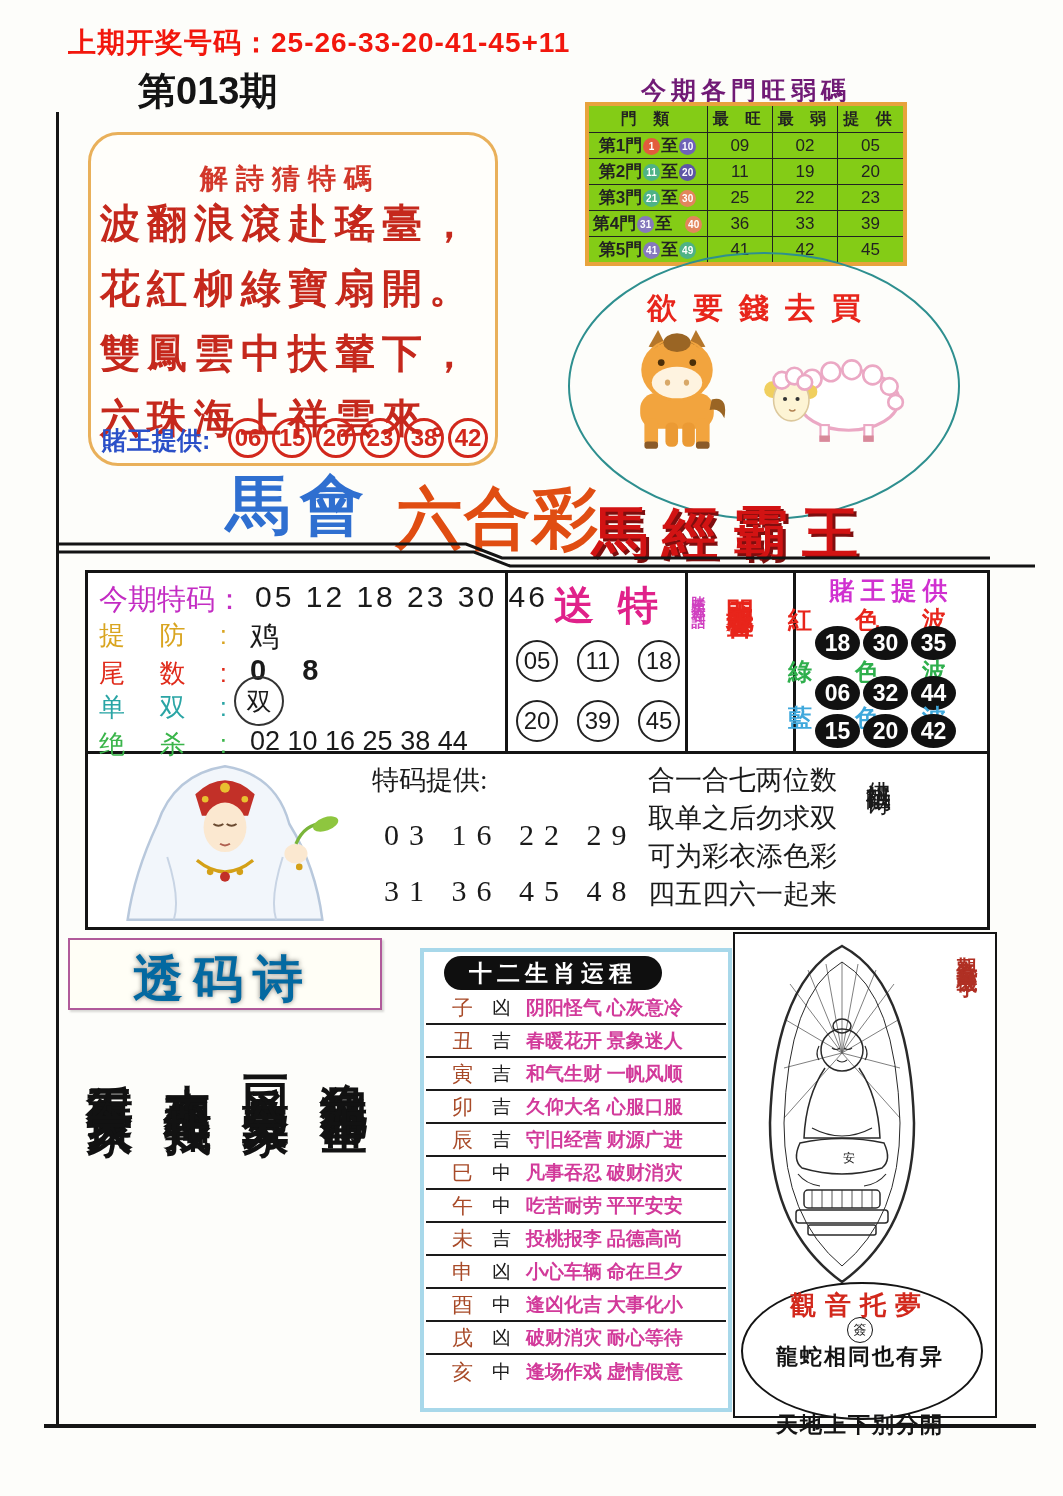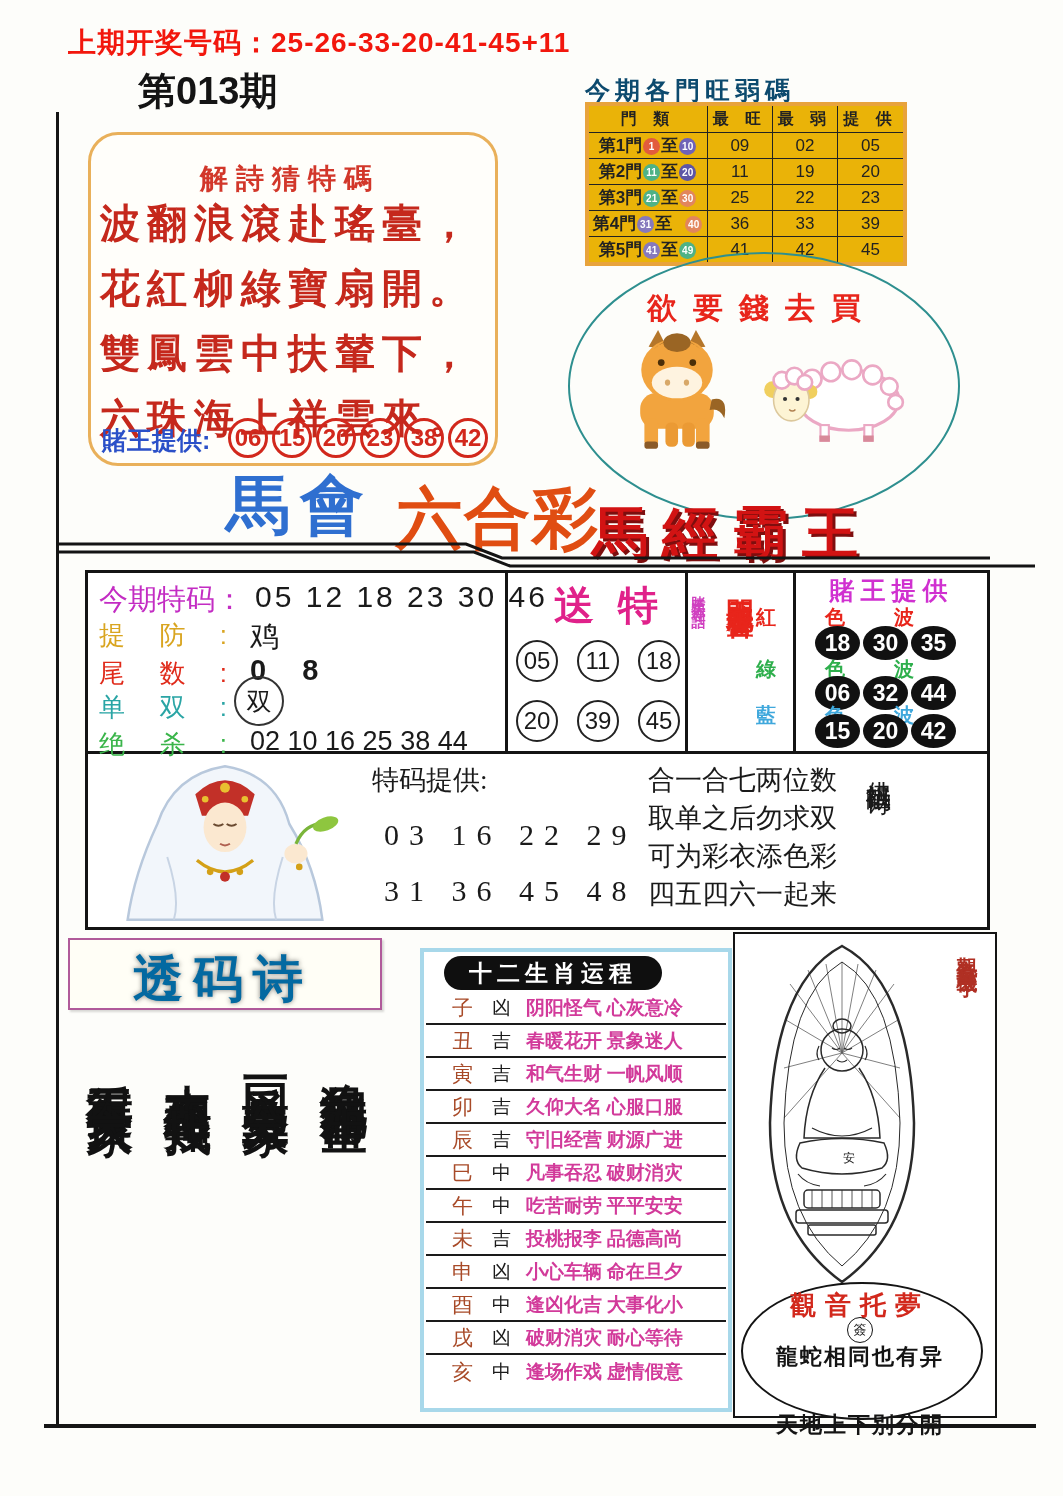--- a/index.html
+++ b/index.html
@@ -18,22 +18,22 @@
   
   .poem-box{left:88px;top:132px;width:404px;height:328px;border:3px solid #e9b05a;border-radius:30px;background:#fffefa;}
   .poem-title{left:88px;top:160px;width:404px;text-align:center;font-size:28px;font-weight:bold;color:#d2372a;letter-spacing:8px;}
   .poem-line{left:100px;width:388px;font-size:40px;font-weight:bold;color:#c5281c;letter-spacing:7px;white-space:nowrap;}
   .poem-provider{left:102px;top:424px;font-size:25px;font-weight:bold;color:#2b50c8;}
   .poem-circles{left:228px;top:418px;display:flex;gap:4px;}
   .red-circle{width:40px;height:40px;border:3px solid #d2281c;border-radius:50%;color:#d2281c;
               font-size:24px;font-weight:bold;display:flex;align-items:center;justify-content:center;box-sizing:border-box;}
 
   
-  .strength-title{left:585px;top:74px;width:322px;font-size:25px;font-weight:bold;color:#0c4a6e;letter-spacing:5px;}
-  .strength-table{left:585px;top:102px;width:322px;border:4px solid #e8a33c;background:#eab308;border-collapse:collapse;}
+  .strength-title{left:585px;top:74px;width:322px;text-align:center;font-size:25px;font-weight:bold;color:#701a75;letter-spacing:5px;}
+  .strength-table{left:585px;top:102px;width:322px;border:4px solid #e8a33c;background:#84cc16;border-collapse:collapse;}
   .strength-table th,.strength-table td{border:1.5px solid #222;text-align:center;padding:1px 0;}
   .strength-table th{font-size:16px;color:#222;font-weight:bold;letter-spacing:6px;height:24px;}
   .strength-table td{font-size:17px;color:#222;height:21px;}
   .door-cell{color:#cb4fcb;font-size:15px;font-weight:bold;white-space:nowrap;}
   .door-circle{display:inline-flex;width:17px;height:17px;border-radius:50%;color:#fff;font-size:10px;
                font-weight:bold;align-items:center;justify-content:center;vertical-align:middle;margin:0 1px;}
 
   
   .money-oval{left:568px;top:252px;width:388px;height:264px;border:2px solid #2e8f8f;border-radius:50%;}
   .money-title{left:598px;top:288px;width:328px;text-align:center;font-size:30px;font-weight:bold;color:#e8251b;letter-spacing:16px;}
@@ -55,21 +55,21 @@
                  display:flex;align-items:center;justify-content:center;font-size:25px;color:#1a1a1a;}
 
   .send-title{left:510px;top:578px;width:172px;text-align:right;font-size:40px;font-weight:bold;color:#e0218a;letter-spacing:24px;text-indent:24px;}
   .send-circle{width:42px;height:42px;border:2.5px solid #222;border-radius:50%;color:#1a1a1a;
                font-size:24px;display:flex;align-items:center;justify-content:center;box-sizing:border-box;}
 
   .king-note{left:690px;top:585px;height:130px;font-size:14px;font-weight:bold;color:#d040c0;letter-spacing:3px;}
   .king-phrase{left:722px;top:578px;height:172px;font-size:27px;font-weight:bold;color:#e8251b;letter-spacing:2px;}
 
   .wave-title{left:795px;top:574px;width:193px;text-align:center;font-size:25px;font-weight:bold;color:#d030d0;letter-spacing:6px;}
-  .wave-label{left:756px;width:158px;text-align-last:justify;font-size:20px;font-weight:bold;display:inline-block;}
+  .wave-label{left:788px;width:158px;text-align-last:justify;font-size:24px;font-weight:bold;display:inline-block;}
   .wave-balls{left:815px;display:flex;gap:3px;}
   .wave-ball{width:45px;height:34px;background:#111;border-radius:50%;color:#fff;font-weight:bold;font-size:23px;
              display:flex;align-items:center;justify-content:center;}
 
   .offer-label{left:372px;top:762px;font-size:27px;color:#1a1a1a;}
   .offer-nums{left:384px;font-size:30px;color:#1a1a1a;letter-spacing:10px;}
   .buddha-poem-line{left:648px;width:172px;font-size:27px;color:#1a1a1a;display:flex;justify-content:space-between;white-space:nowrap;}
   .buddha-poem-title{left:862px;top:762px;height:140px;font-size:25px;color:#1a1a1a;letter-spacing:2px;}
 
   

